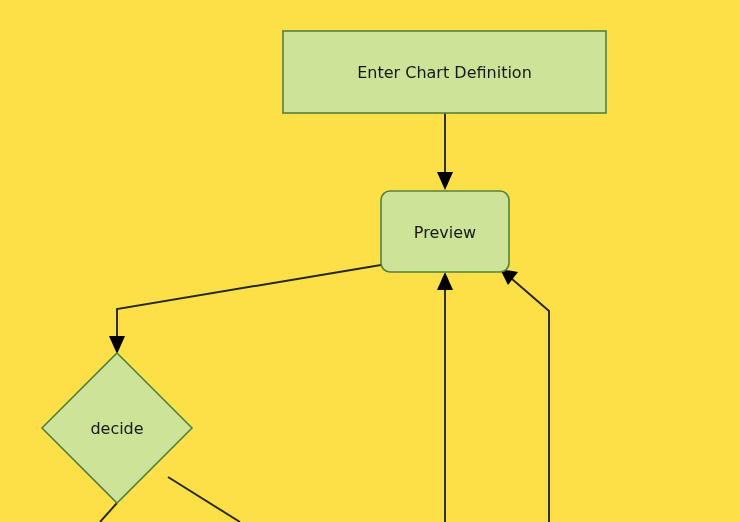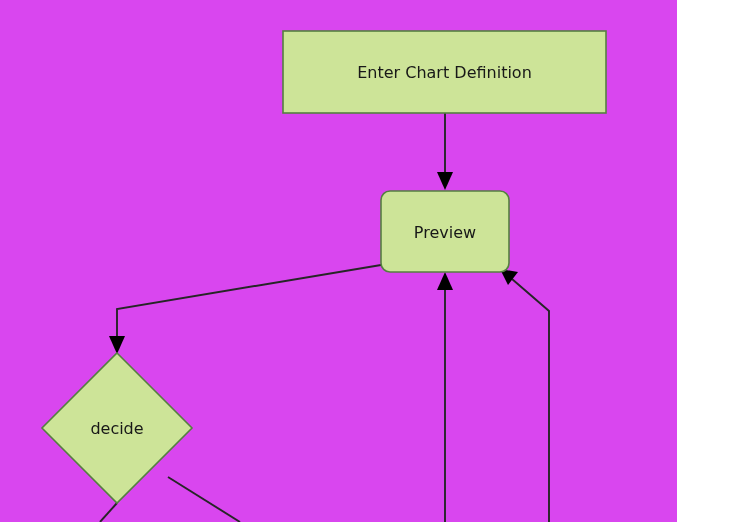--- a/index.html
+++ b/index.html
@@ -6,23 +6,23 @@
   html, body {
     margin: 0;
     padding: 0;
     background: #ffffff;
   }
   body {
     font-family: "DejaVu Sans", "Liberation Sans", sans-serif;
   }
   #canvas {
     position: relative;
-    width: 677px;
+    width: 740px;
     height: 522px;
-    background: #d946ef;
+    background: #fde047;
     overflow: hidden;
     text-decoration: underline;
   }
   #flow-svg {
     position: absolute;
     top: 0;
     left: 0;
     width: 740px;
     height: 522px;
     display: block;

